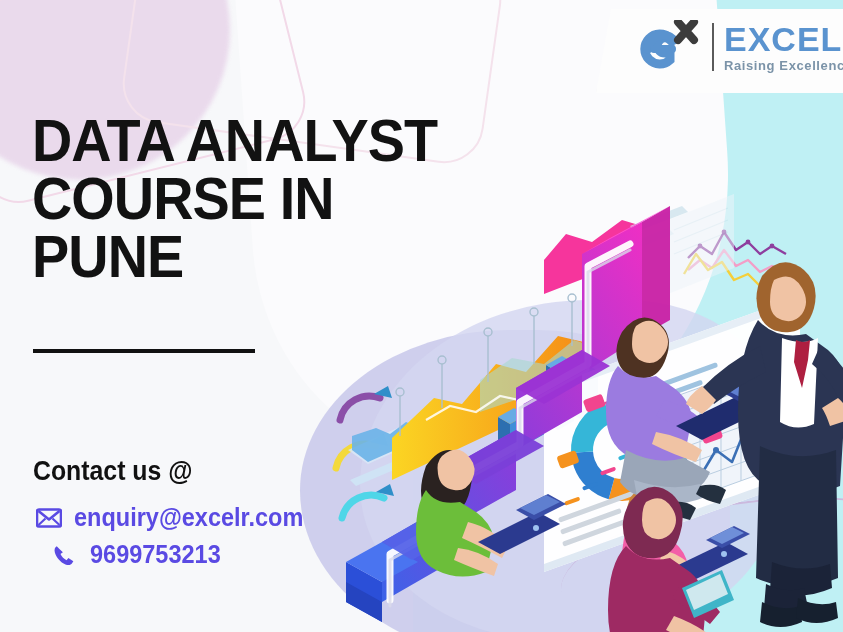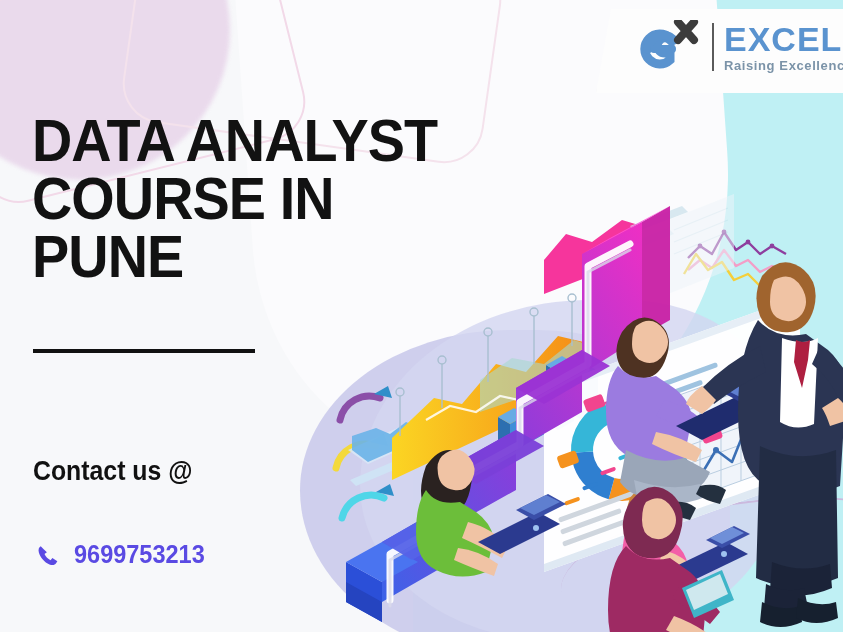--- a/index.html
+++ b/index.html
@@ -104,21 +104,21 @@
   
   .contact-head{
     position:absolute;left:33px;top:456px;
     font-size:27px;font-weight:bold;color:#111;
     transform:scaleX(.92);transform-origin:left top;
   }
   .contact-line{
     position:absolute;display:flex;align-items:center;gap:12px;
   }
   .c-mail{left:36px;top:503px;}
-  .c-phone{left:36px;top:540px;}
+  .c-phone{left:52px;top:540px;}
   .c-icon{width:26px;height:22px;flex:0 0 auto;display:block;}
   .c-text{
     font-size:25px;font-weight:bold;color:#5a4ae3;
     transform:scaleX(.94);transform-origin:left center;
     white-space:nowrap;
   }
 
   
   .illus{position:absolute;left:330px;top:150px;width:513px;height:482px;}
   .illus svg{display:block;}
@@ -418,20 +418,28 @@
     </div>
   </div>
 
   <div class="headline">DATA ANALYST
 COURSE IN
 PUNE</div>
   <div class="rule"></div>
 
   <div class="contact-head">Contact us @</div>
 
+  <div class="contact-line c-mail">
+    <svg class="c-icon" viewBox="0 0 26 20" xmlns="http://www.w3.org/2000/svg">
+      <rect x="1" y="1.5" width="24" height="17" rx="2" fill="none" stroke="#5a4ae3" stroke-width="2.6"></rect>
+      <path d="M2.5 3 L13 11.5 L23.5 3" fill="none" stroke="#5a4ae3" stroke-width="2.6" stroke-linejoin="round"></path>
+      <path d="M2.5 17 L9.5 10.5 M23.5 17 L16.5 10.5" fill="none" stroke="#5a4ae3" stroke-width="2.2"></path>
+    </svg>
+    <span class="c-text">enquiry@excelr.com</span>
+  </div>
 
   <div class="contact-line c-phone">
     <svg class="c-icon" viewBox="0 0 26 24" xmlns="http://www.w3.org/2000/svg">
       <path d="M4 2.5 C2 3.5 1 6 2 9.5 c1.5 5 6 10.5 11.5 12.8 c3.4 1.4 6 0.6 7.2 -1.2 l1.4 -2.2 l-5.4 -3.6 l-2 2.4 c-2.8 -1.4 -5.2 -3.8 -6.6 -6.8 l2.6 -1.8 L7.2 5.6 Z" fill="#5a4ae3"></path>
     </svg>
     <span class="c-text">9699753213</span>
   </div>
 
 </div>
 

